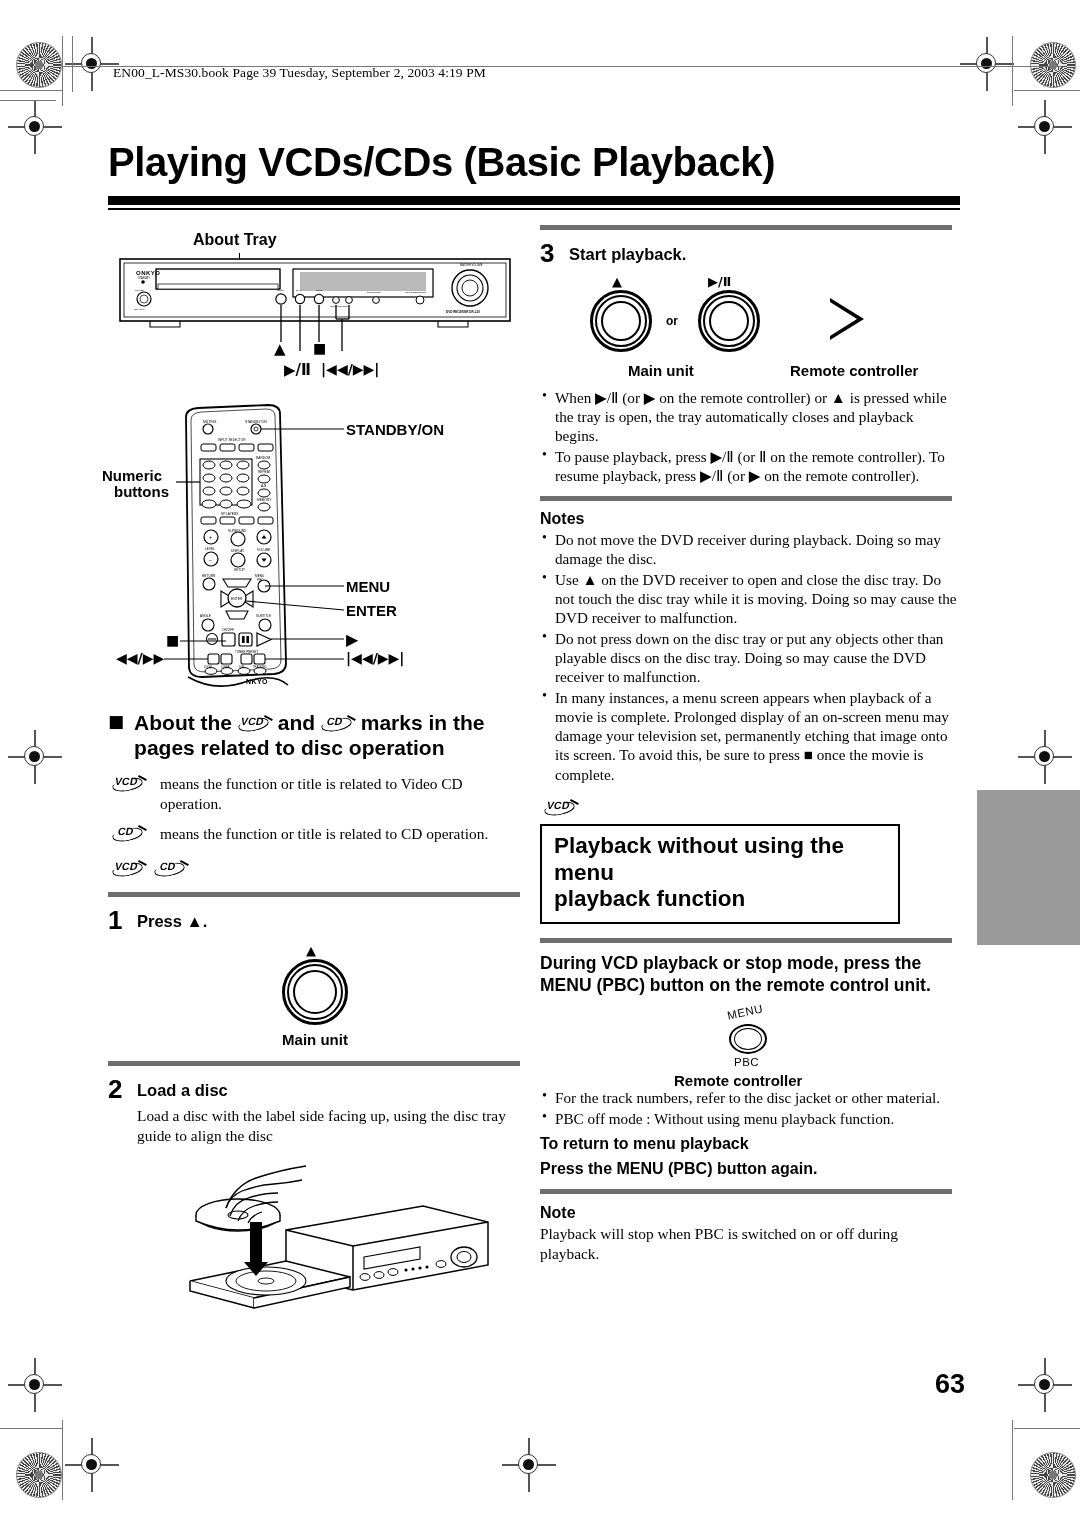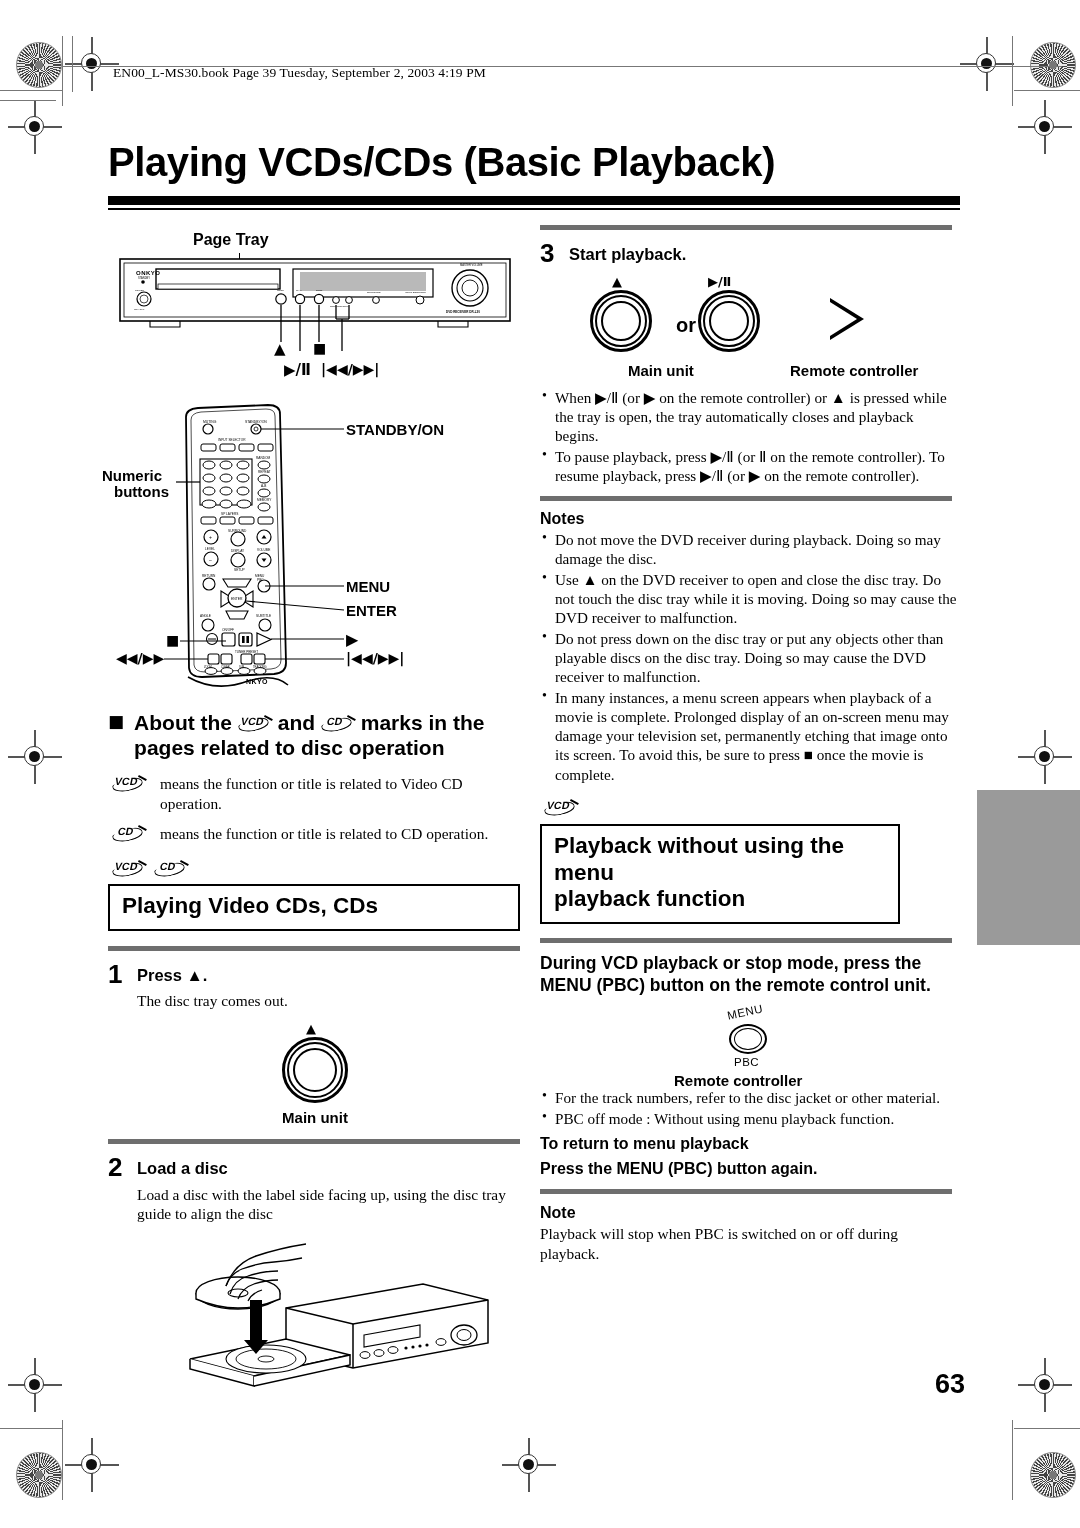--- a/index.html
+++ b/index.html
@@ -194,21 +194,21 @@
 
   <div class="doctitle">Playing VCDs/CDs (Basic Playback)</div>
   <div class="titlerule"></div>
   <div class="titlerule2"></div>
 
   <div class="tab" style="left:977px;top:790px;width:103px;height:155px;"></div>
 
   <div class="colL">
 
     <div style="position:relative;height:160px;">
-      <div class="lbl" style="position:absolute;left:85px;top:6px;font-size:16px;">Page Tray</div>
+      <div class="lbl" style="position:absolute;left:85px;top:6px;font-size:16px;">About Tray</div>
       <div style="position:absolute;left:131px;top:28px;width:1.4px;height:40px;background:#000;"></div>
 
       <svg width="420" height="105" viewBox="0 0 420 105" style="position:absolute;left:0;top:22px;">
 
         <rect x="12" y="12" width="390" height="62" fill="#fff" stroke="#000" stroke-width="1.6"></rect>
         <rect x="16" y="16" width="382" height="54" fill="#fff" stroke="#000" stroke-width="0.8"></rect>
 
         <rect x="48" y="22" width="124" height="20" fill="#fff" stroke="#000" stroke-width="1.4"></rect>
         <rect x="50" y="37" width="120" height="5" fill="#fff" stroke="#000" stroke-width="0.7"></rect>
 
@@ -433,29 +433,27 @@
             <span class="txt">VCD</span>
             <span class="tail"></span>
           </span>
         <span class="mark">
             <span class="ell"></span>
             <span class="txt" style="left:6px;">CD</span>
             <span class="tail"></span>
           </span>
       </div>
 
-      <div class="boxhead" style="width:412px;">Playing Video CDs, CDs</div>
 
       <div class="rule-thick" style="position:relative;left:0;margin-top:15px;width:412px;"></div>
 
       <div class="step" style="margin-top:11px;">
         <div class="stepnum">1</div>
         <div class="steptitle">Press ▲.</div>
       </div>
-      <div class="stepbody">The disc tray comes out.</div>
 
       <div style="position:relative;height:112px;margin-top:10px;">
         <div class="symb" style="position:absolute;left:198px;top:0px;font-size:13px;font-weight:bold;">▲</div>
         <div class="knob" style="position:absolute;left:174px;top:16px;width:66px;height:66px;">
           <div class="r1"></div>
             <div class="r2"></div>
             <div class="r3"></div>
         </div>
         <div class="lbl" style="position:absolute;left:174px;top:88px;width:66px;text-align:center;white-space:nowrap;">Main unit</div>
       </div>
@@ -523,21 +521,21 @@
     </div>
 
     <div style="position:relative;height:112px;margin-top:8px;">
       <div class="symb" style="position:absolute;left:72px;top:0;font-size:13px;font-weight:bold;">▲</div>
       <div class="knob" style="position:absolute;left:50px;top:16px;width:62px;height:62px;">
         <div class="r1"></div>
           <div class="r2"></div>
           <div class="r3"></div>
       </div>
 
-      <div class="lbl" style="position:absolute;left:136px;top:40px;font-size:20px;">or</div>
+      <div class="lbl" style="position:absolute;left:126px;top:40px;font-size:12px;">or</div>
 
       <div class="symb" style="position:absolute;left:168px;top:0;font-size:13px;font-weight:bold;">▶/Ⅱ</div>
       <div class="knob" style="position:absolute;left:158px;top:16px;width:62px;height:62px;">
         <div class="r1"></div>
           <div class="r2"></div>
           <div class="r3"></div>
       </div>
 
       <div class="playtri-o" style="position:absolute;left:290px;top:24px;"></div>
 

